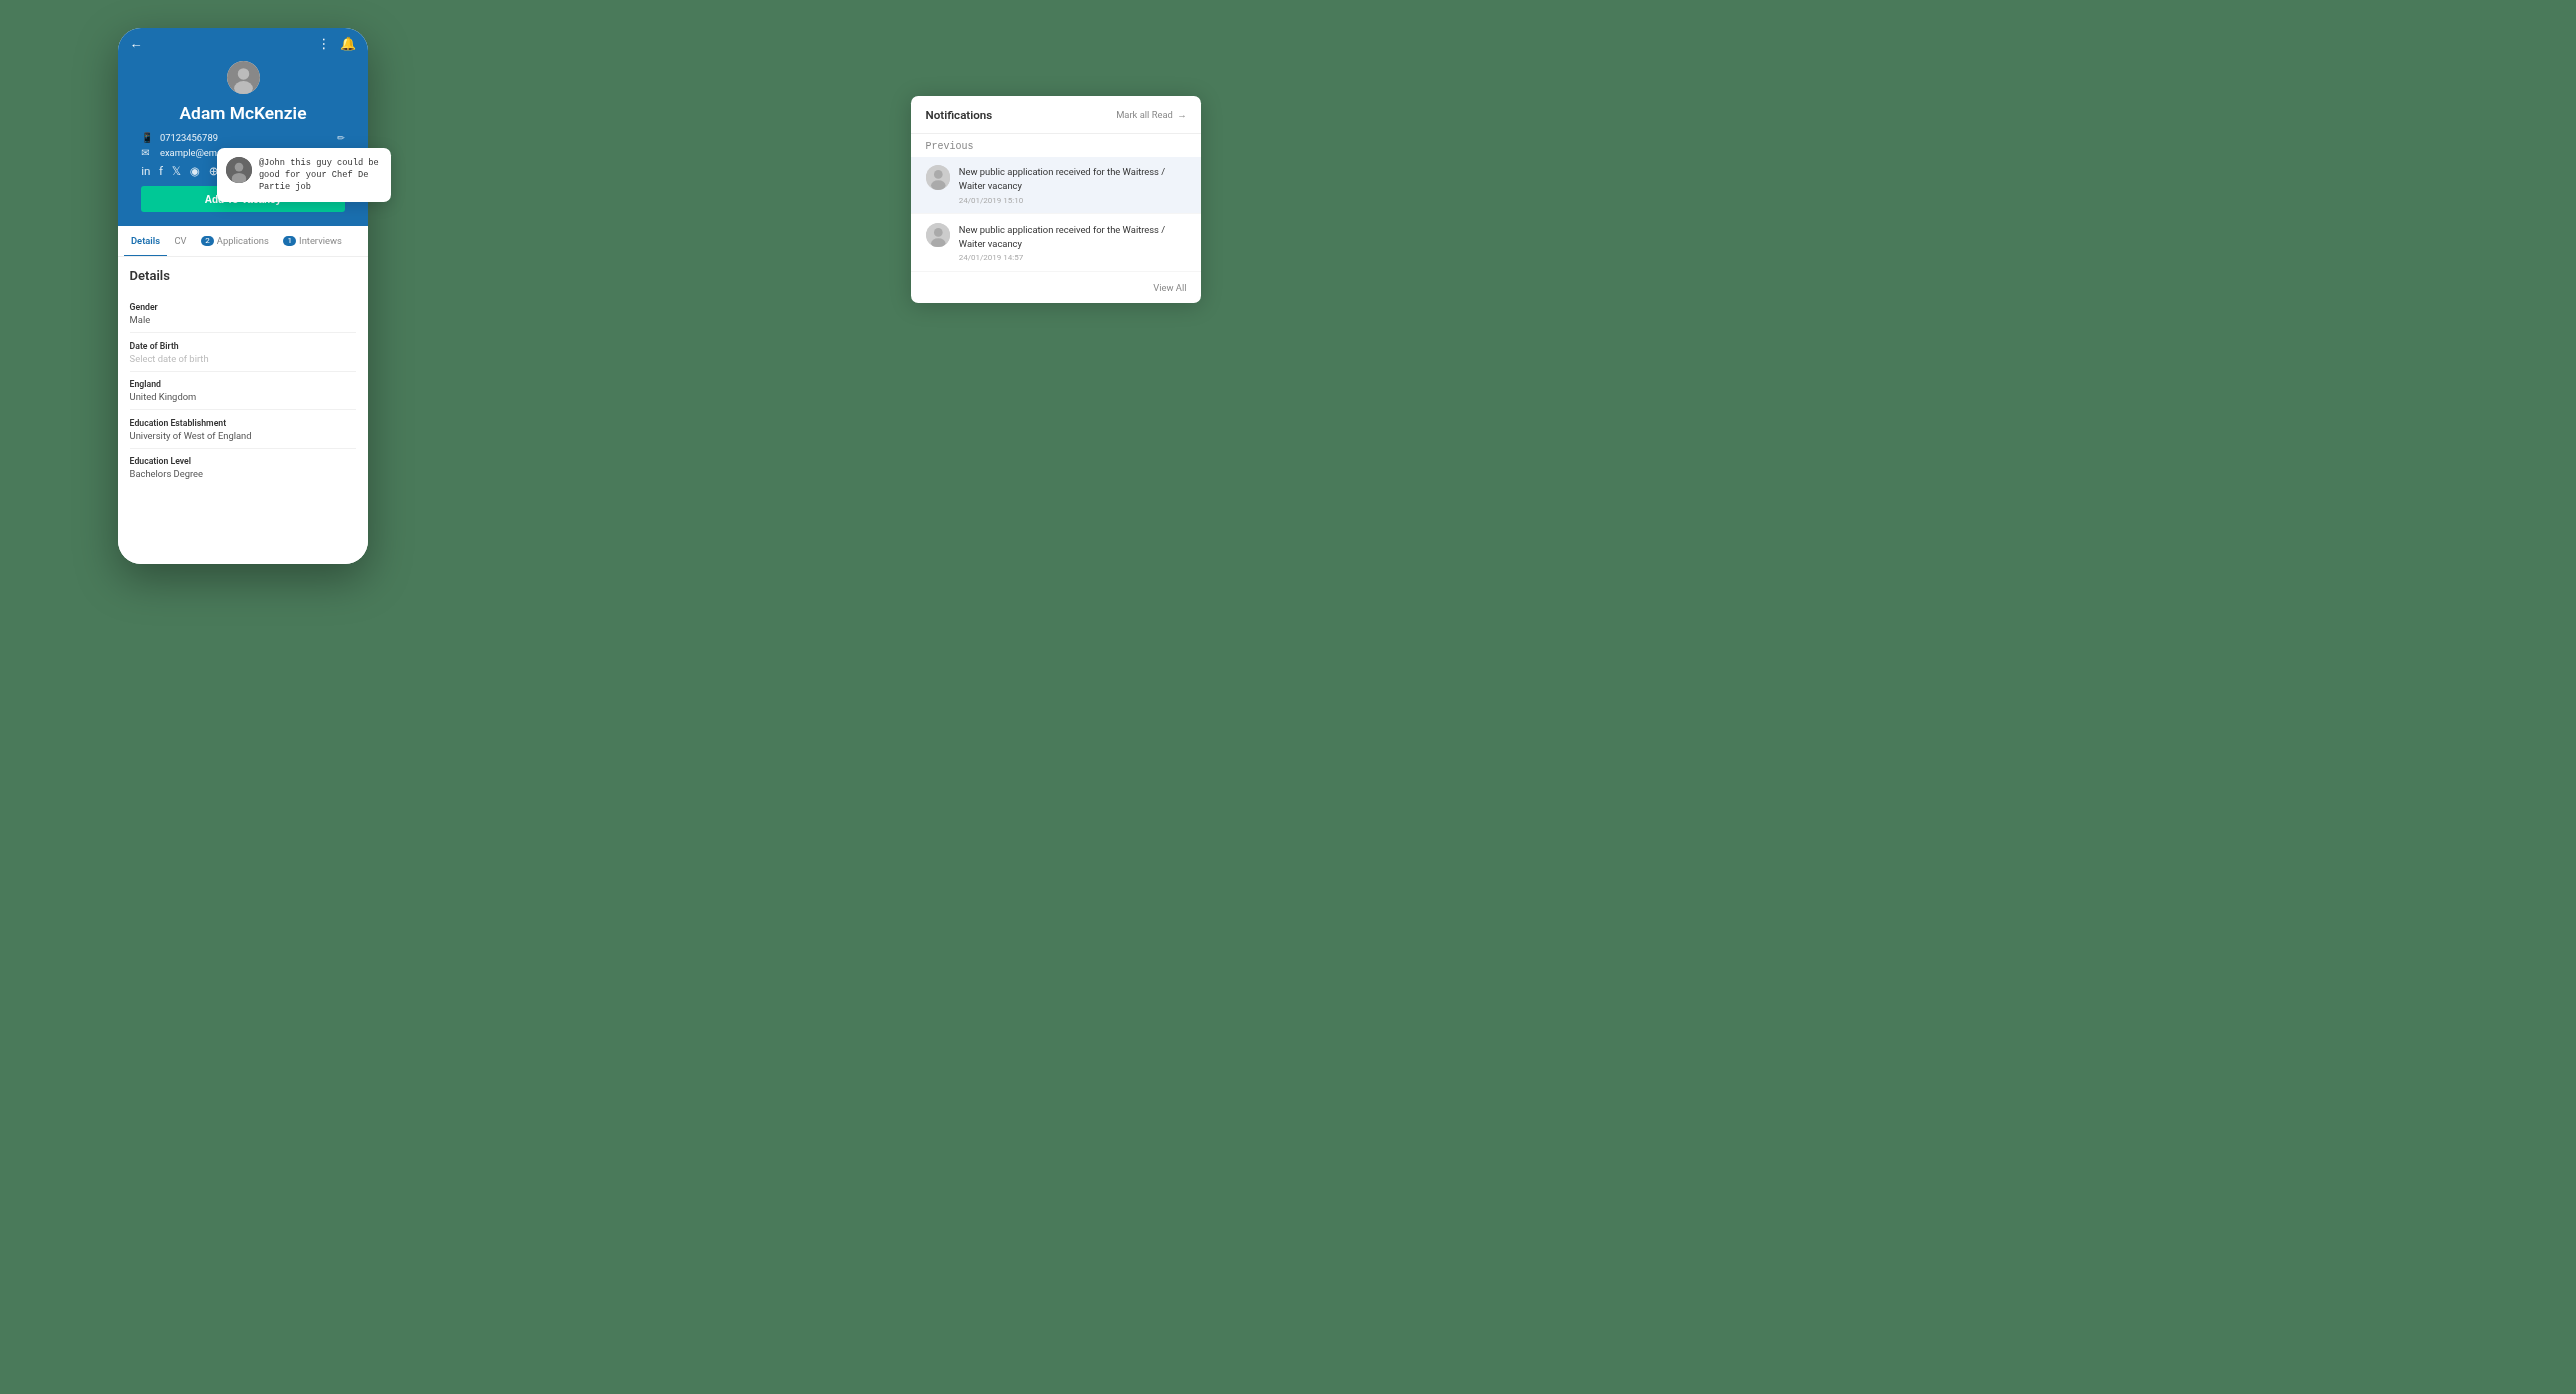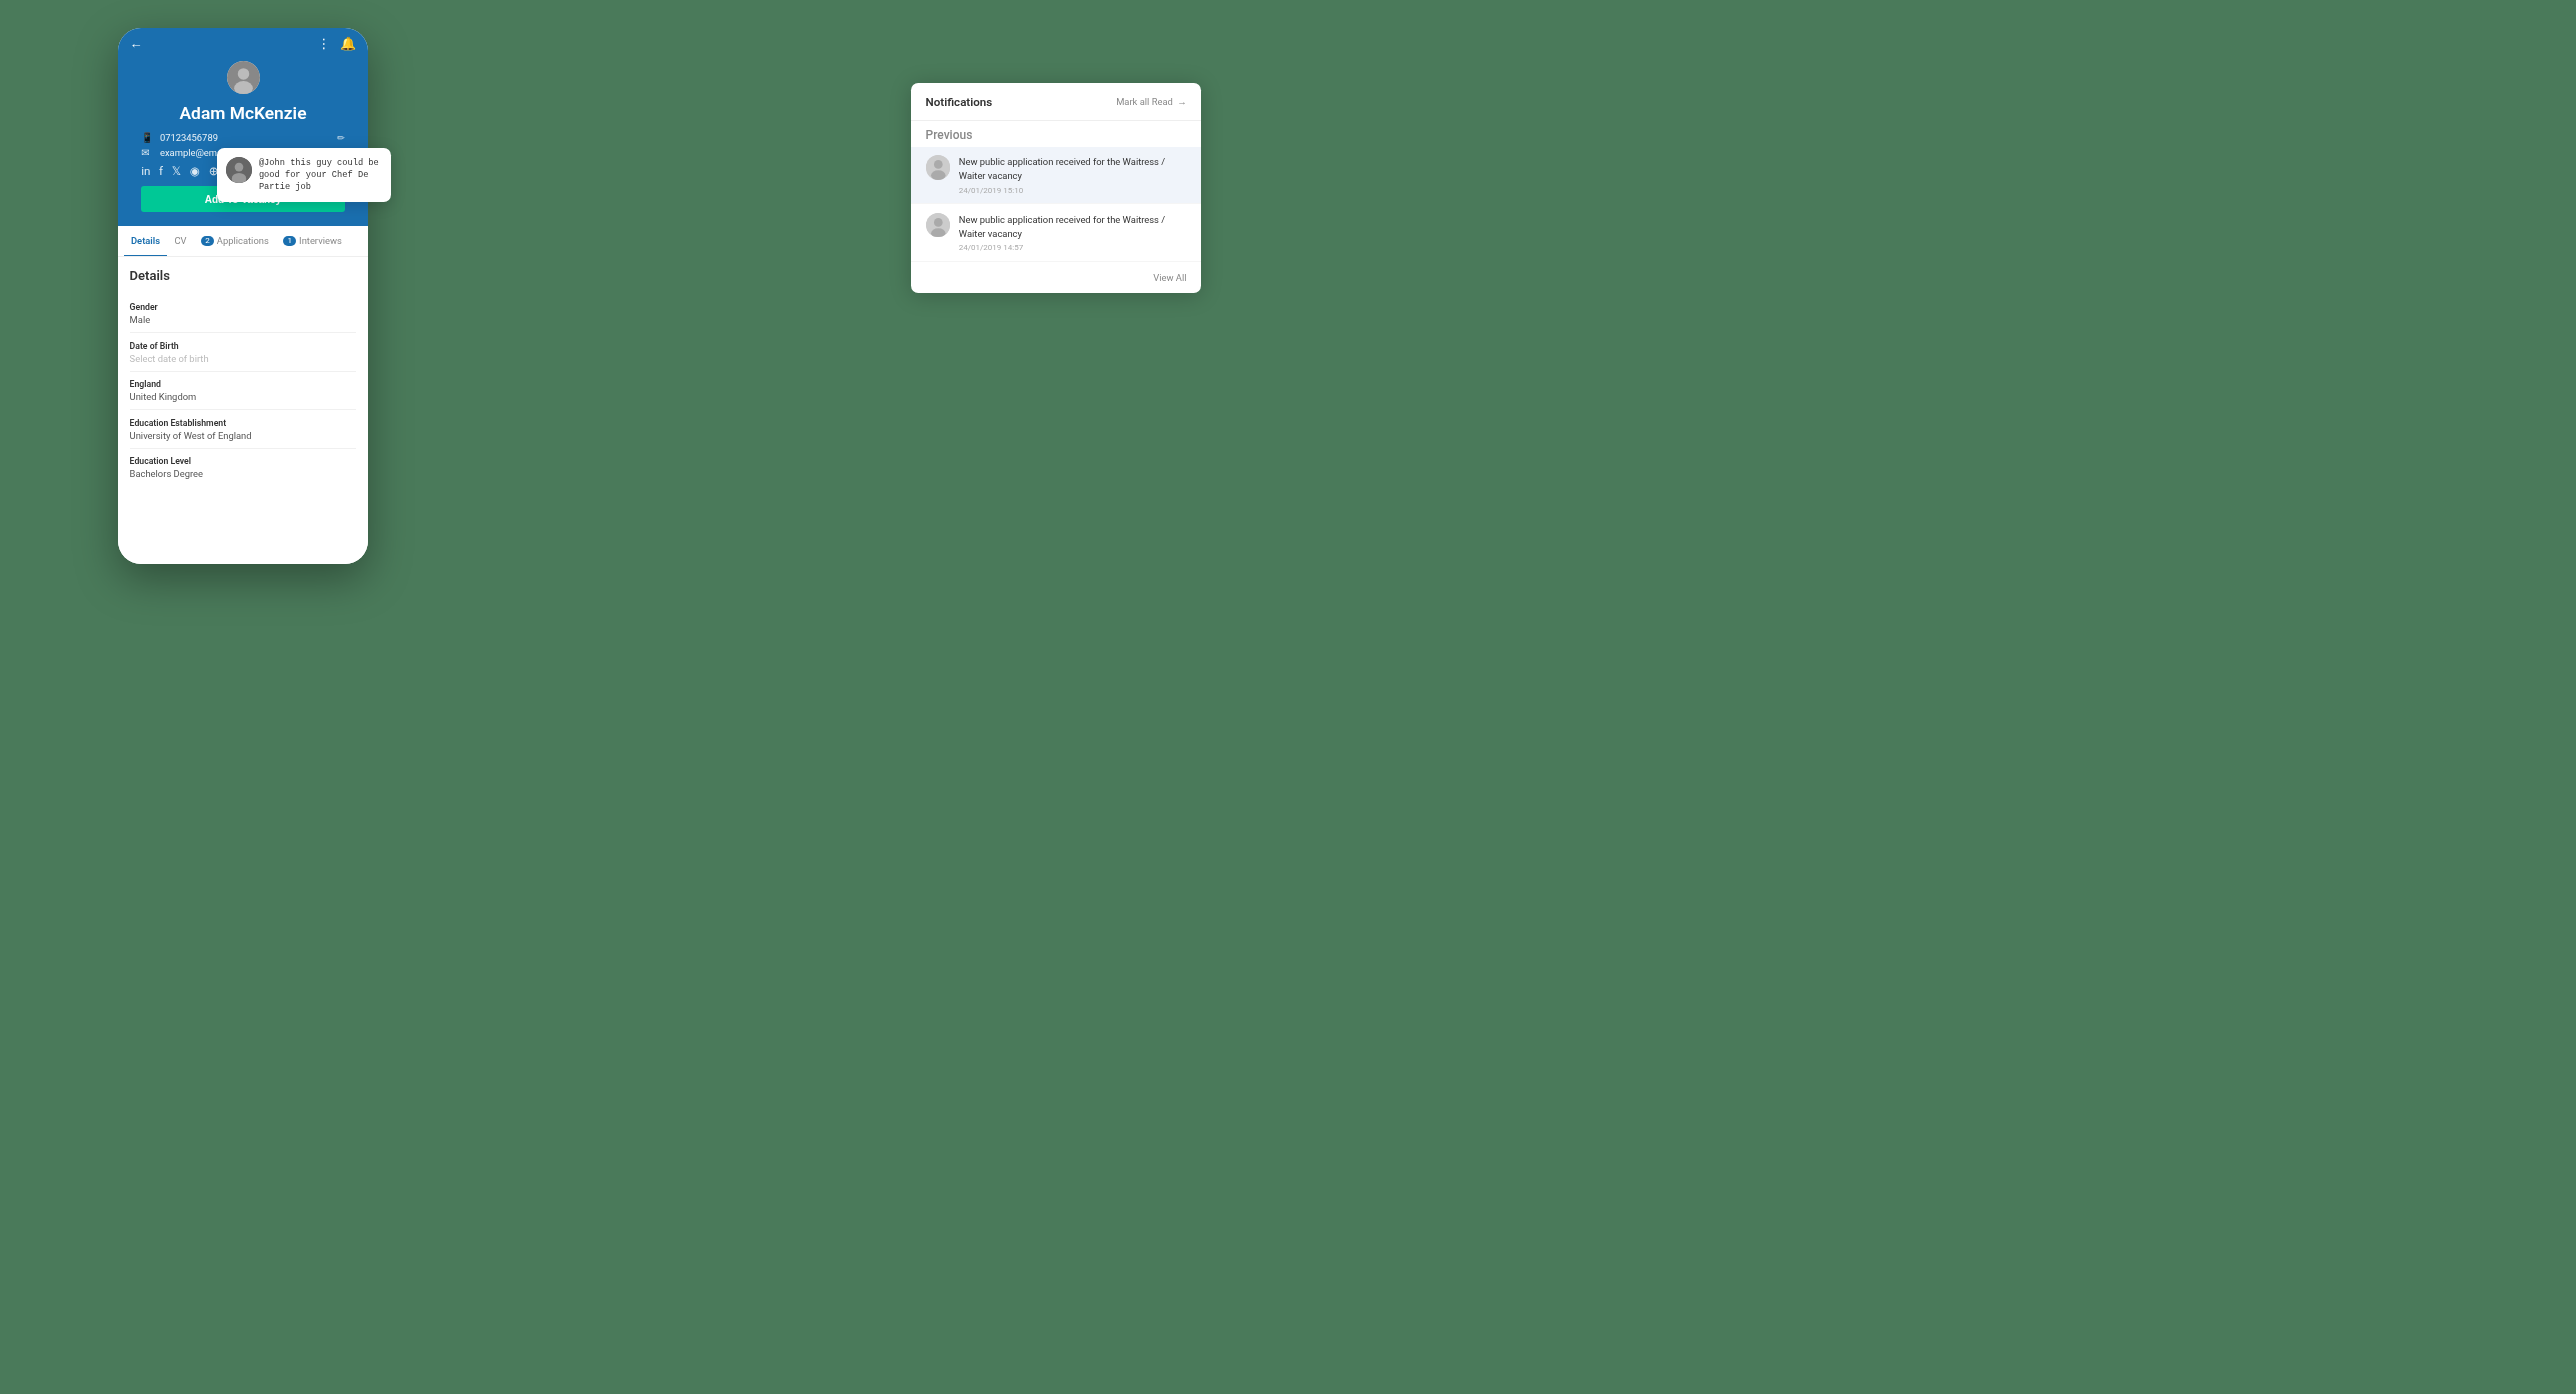--- a/index.html
+++ b/index.html
@@ -214,21 +214,21 @@
     }
     .comment-text {
       font-size: 8.7px;
       color: #333;
       line-height: 1.4;
     }
 
     
     .notifications-panel {
       position: absolute;
-      top: 83px;
+      top: 96px;
       right: 87px;
       width: 290px;
       background: #fff;
       border-radius: 7.2px;
       box-shadow: 0 2.9px 22px rgba(0,0,0,0.2);
       overflow: hidden;
     }
     .notif-header {
       display: flex;
       justify-content: space-between;
@@ -244,23 +244,24 @@
     .notif-mark-read {
       display: flex;
       align-items: center;
       gap: 4.3px;
       color: #888;
       font-size: 9.4px;
       cursor: pointer;
     }
     .notif-section-label {
       padding: 7.2px 14.5px 4.3px;
-      font-size: 12px;
+      font-size: 10px;
       color: #888;
       font-weight: 500;
+      font-family: Liberation Mono, monospace;
     }
     .notif-item {
       display: flex;
       align-items: flex-start;
       gap: 8.7px;
       padding: 8.7px 14.5px;
       border-bottom: 0.7px solid #f5f5f5;
     }
     .notif-item.highlighted {
       background: #f0f4fa;

